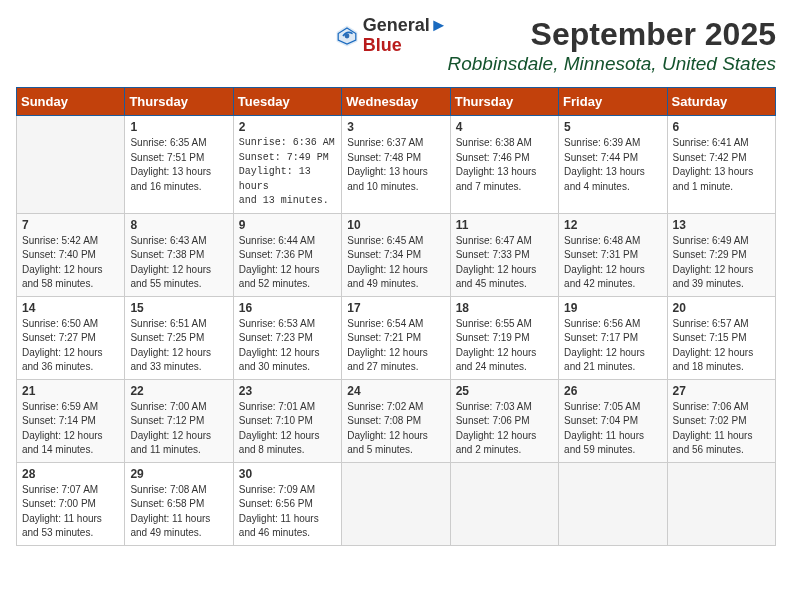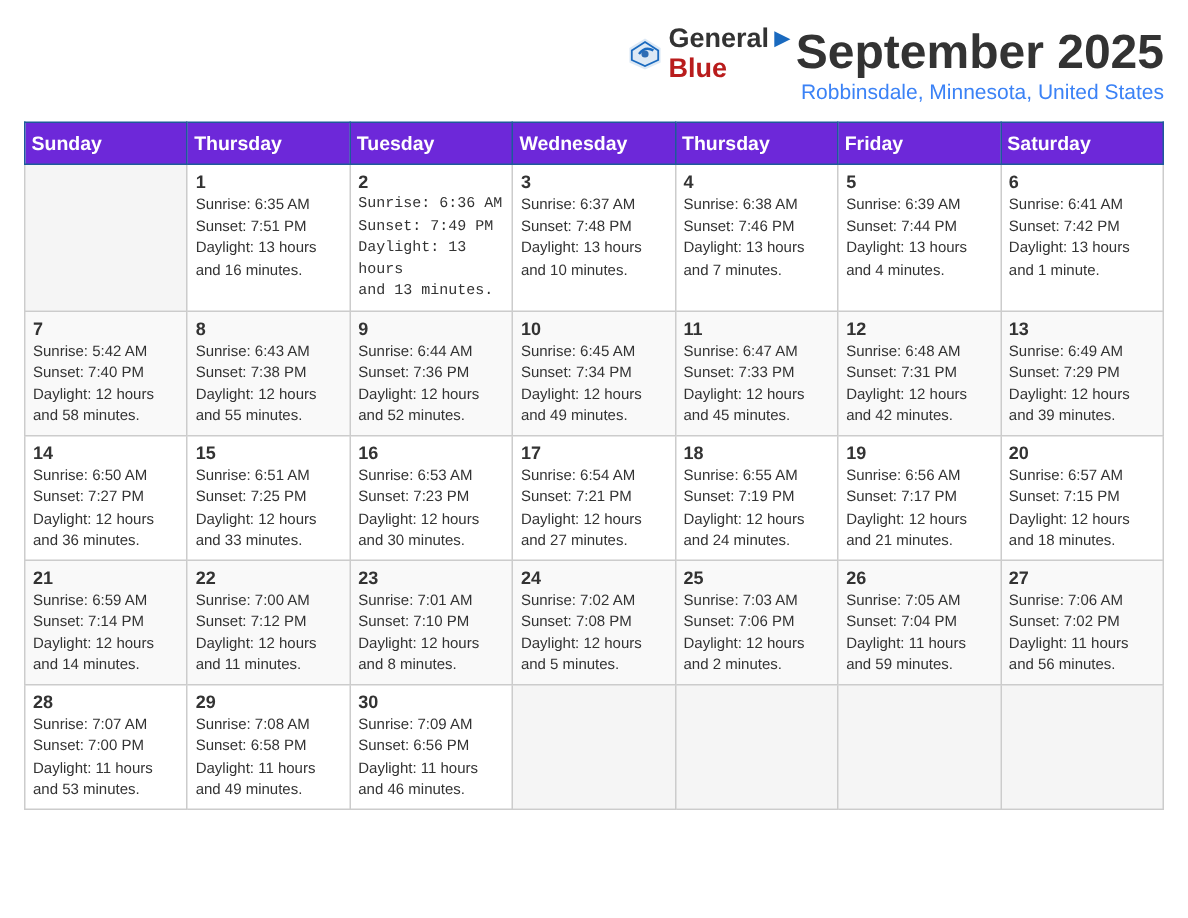--- a/index.html
+++ b/index.html
@@ -34,30 +34,31 @@
     }
     .title-block {
       text-align: right;
     }
     .month-title {
       font-size: 32px;
       font-weight: bold;
       color: #333;
     }
     .location {
-      font-size: 14px;
-      color: #3b82f6;
+      font-size: 19px;
+      color: #14532d;
+      font-style: italic;
     }
     .calendar {
       width: 100%;
       border-collapse: collapse;
       border: 1px solid #ccc;
     }
     .calendar th {
-      background-color: #6d28d9;
+      background-color: #c2410c;
       color: #fff;
       font-size: 13px;
       font-weight: bold;
       padding: 6px 4px;
       text-align: left;
       border: 1px solid #1d5a9a;
     }
     .calendar td {
       vertical-align: top;
       border: 1px solid #ccc;

